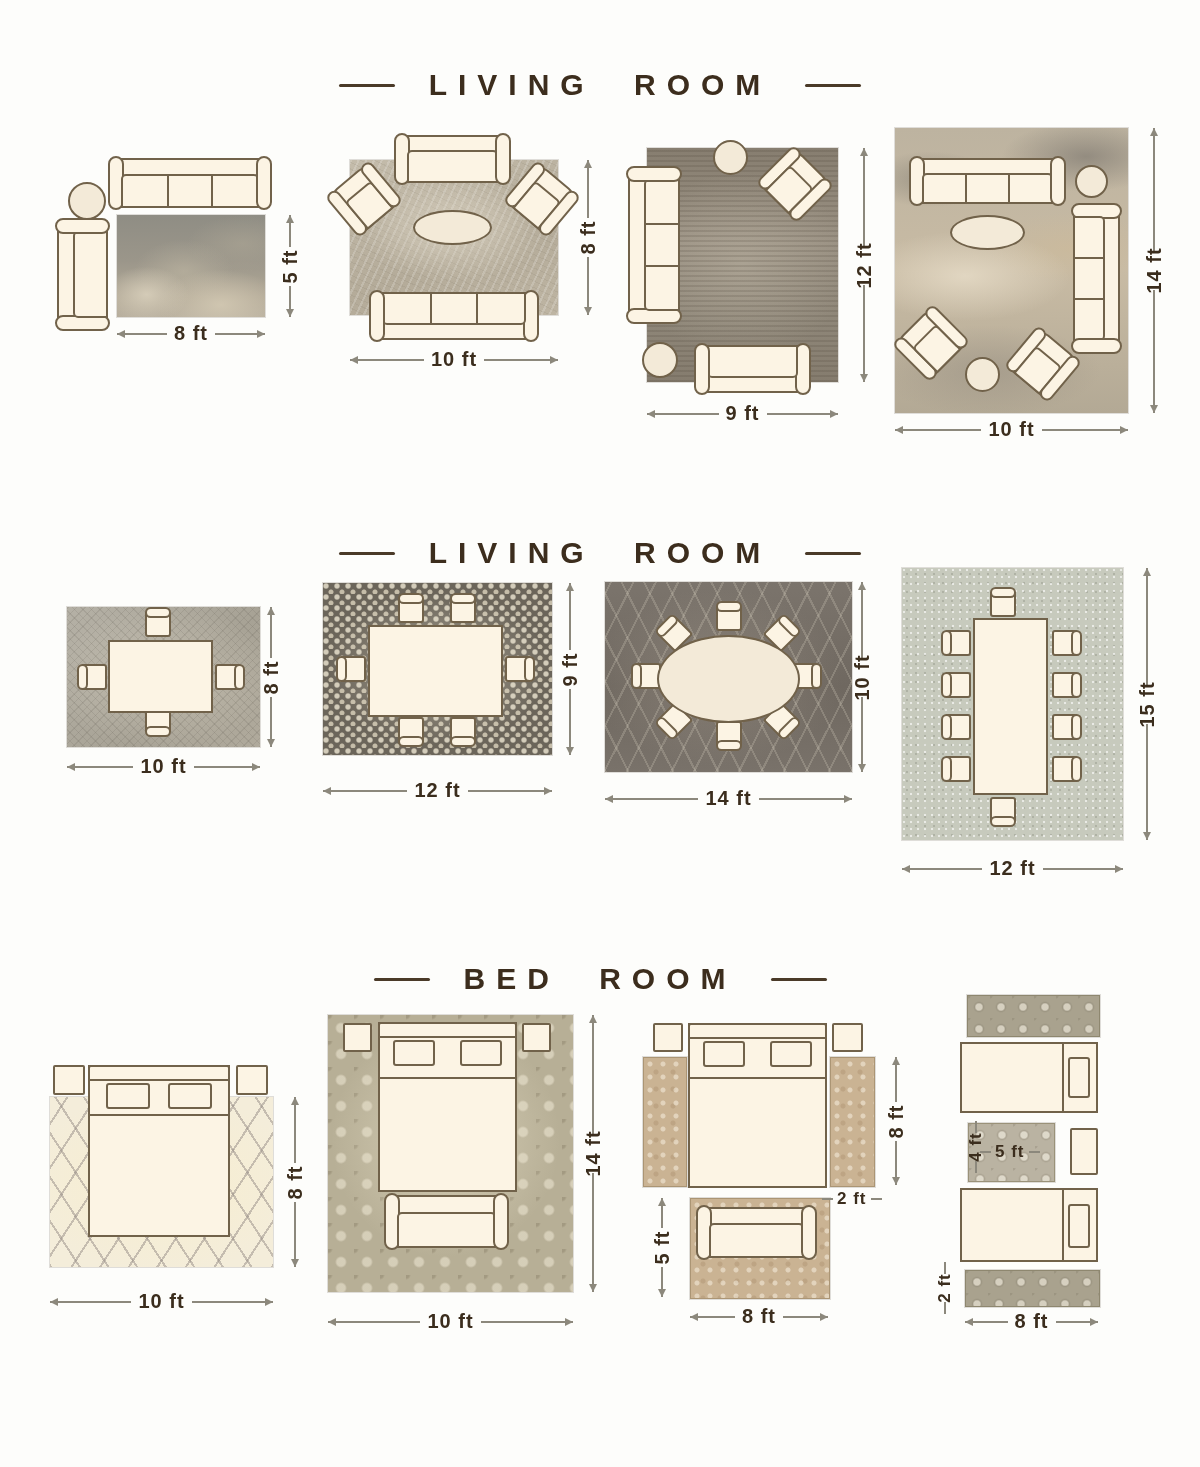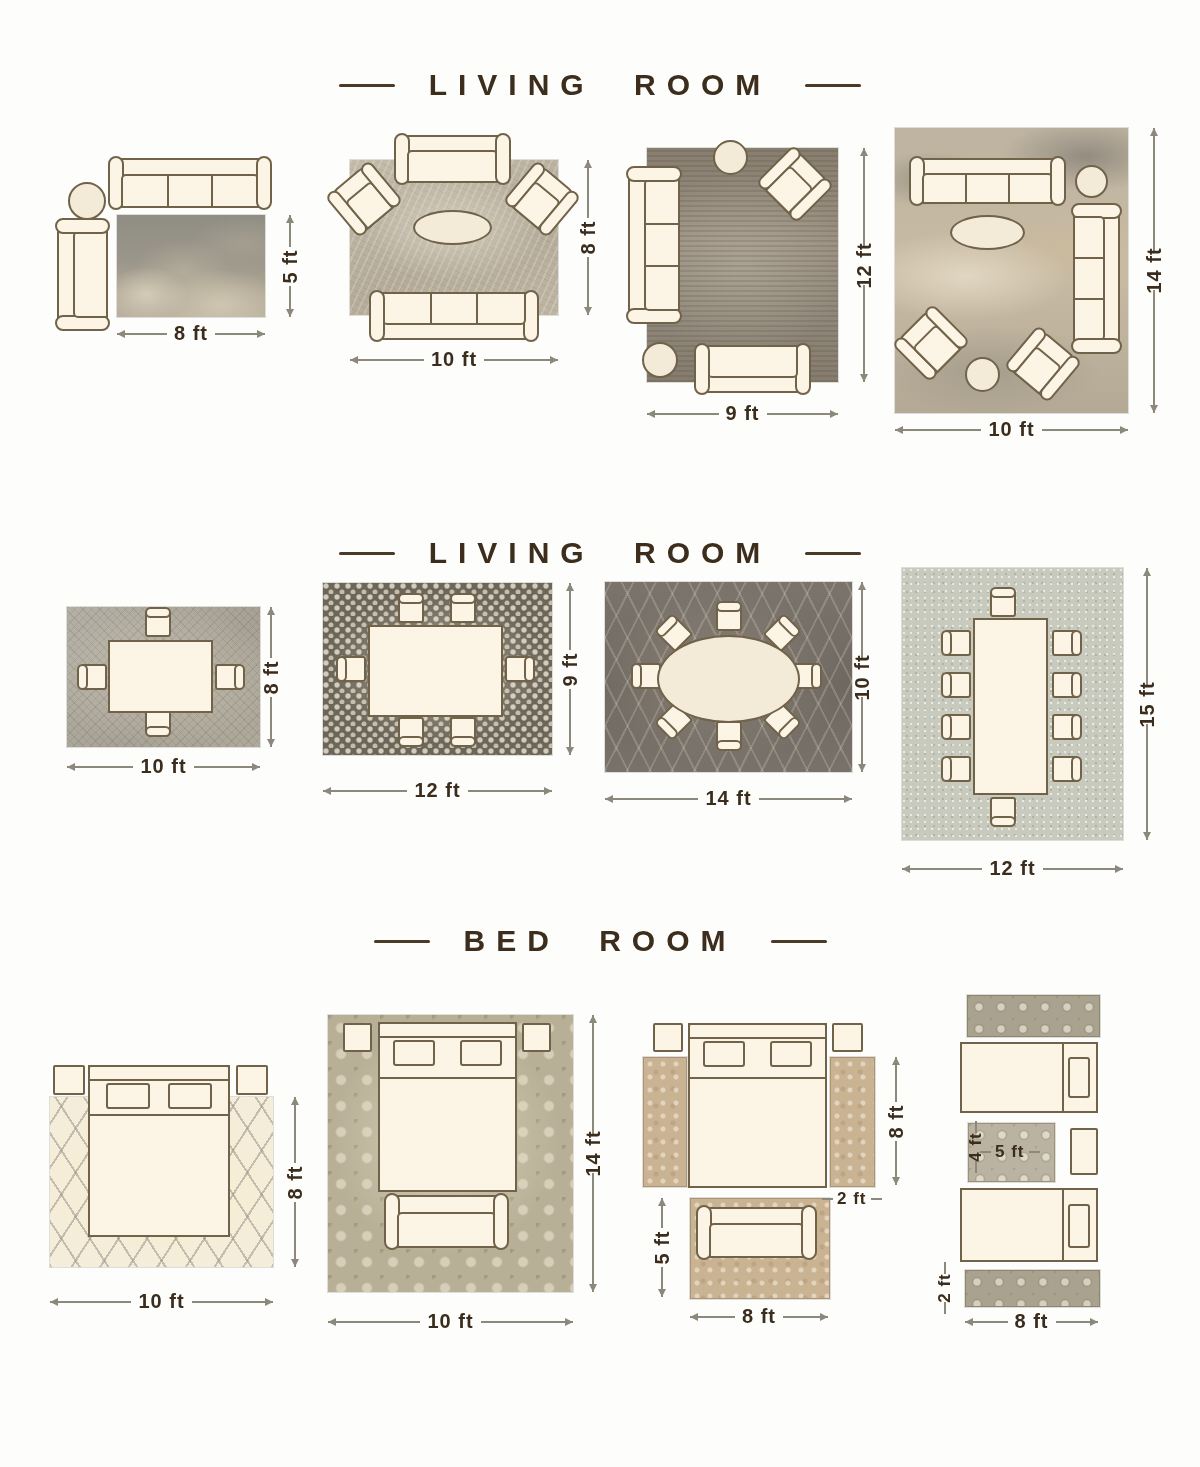--- a/index.html
+++ b/index.html
@@ -325,21 +325,21 @@
         <b>15 ft</b>
         <i class="ln ra"></i>
     </div>
     <div class="dim dh" style="left:7px;top:292px;width:221px">
       <i class="ln la"></i>
         <b>12 ft</b>
         <i class="ln ra"></i>
     </div>
   </div>
 
-  <div class="sec" style="top:916px">
+  <div class="sec" style="top:954px">
     <span class="dash"></span>
     <h2>BED ROOM</h2>
     <span class="dash"></span>
   </div>
 
   <div class="layout" style="left:40px;top:1050px;width:275px;height:255px">
     <div class="rug rg-b1" style="left:10px;top:47px;width:223px;height:170px"></div>
     <div class="f nstand" style="left:13px;top:15px;width:32px;height:30px"></div>
     <div class="f nstand" style="left:196px;top:15px;width:32px;height:30px"></div>
     <div class="f bed" style="left:48px;top:15px;width:142px;height:172px;--fold:47px">

